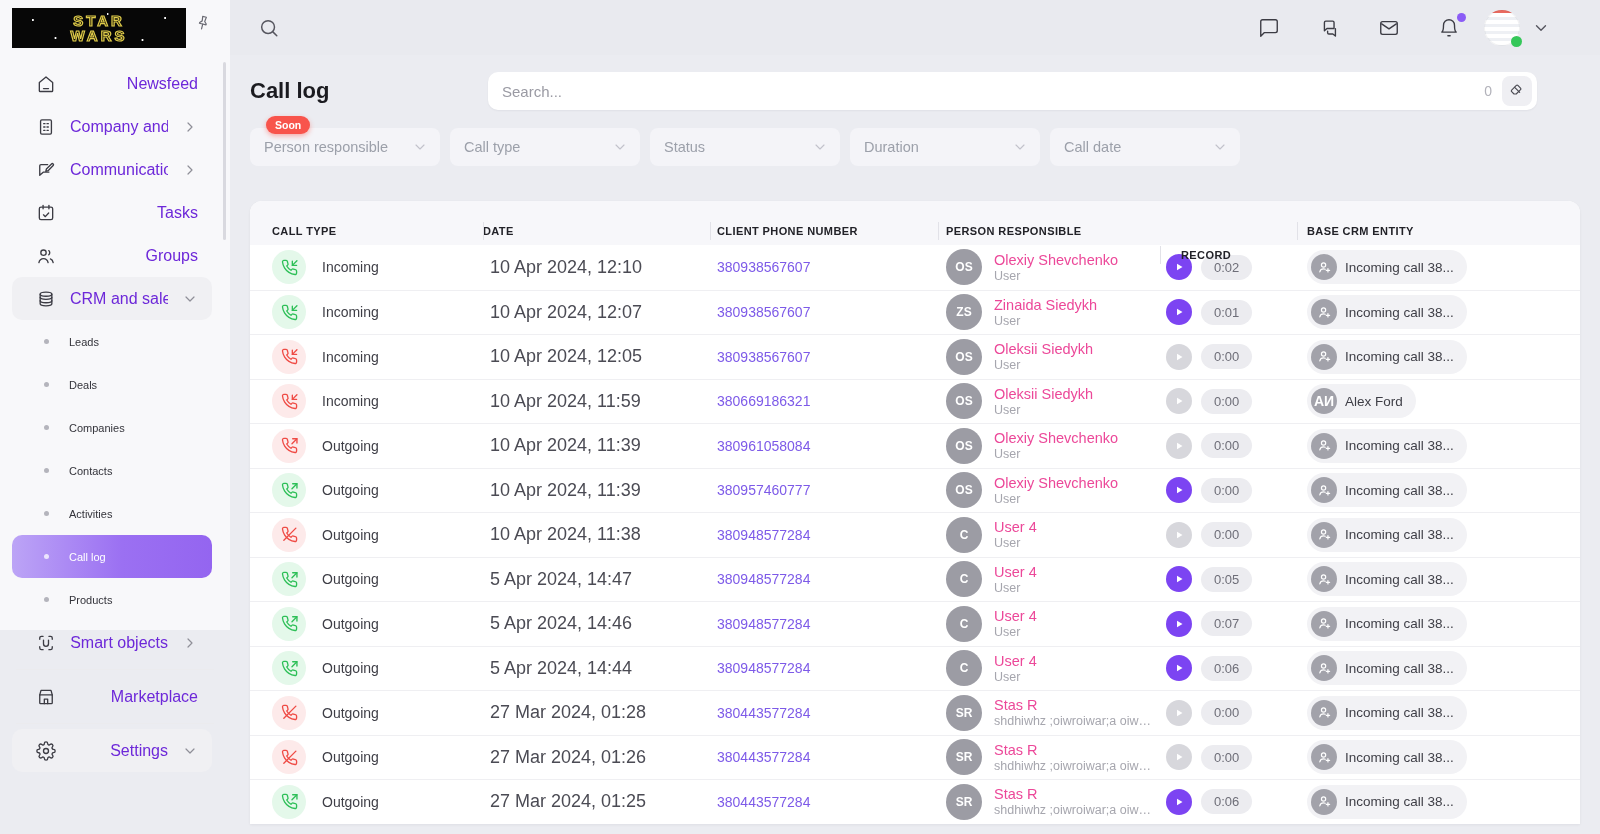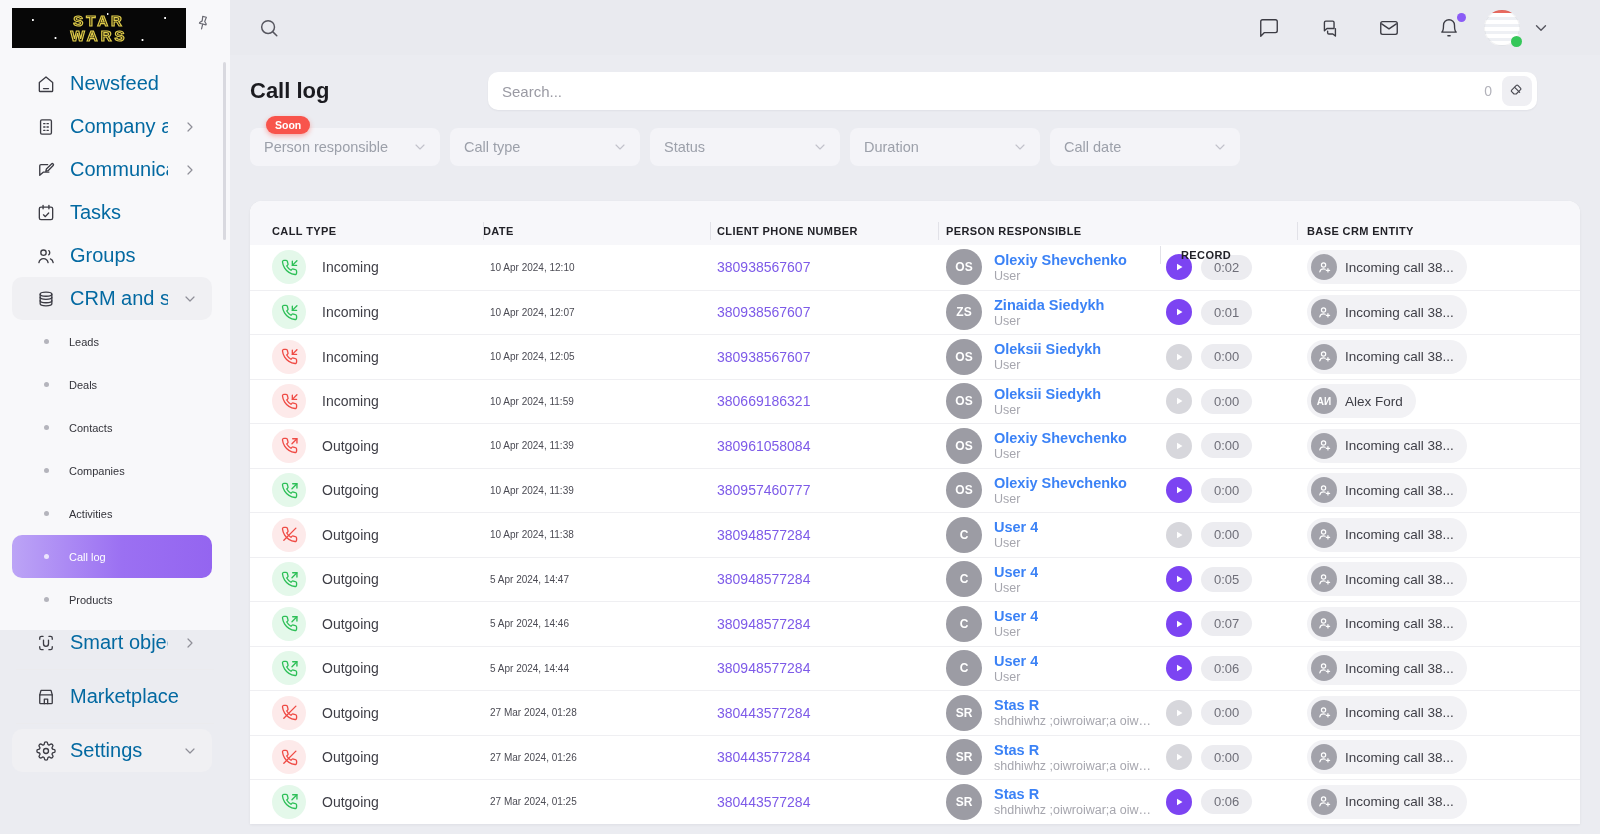--- a/index.html
+++ b/index.html
@@ -29,21 +29,21 @@
   .logo span {
     font-weight:900; font-size:15px; letter-spacing:3px; color:#151004;
     -webkit-text-stroke:1.2px #decb4a; transform:scaleY(.92);
   }
   .pin-btn { margin:6px 0 0 8px; color:#6b6b74; cursor:pointer; }
   .sb-scrollbar { position:absolute; right:4px; top:62px; width:3px; height:178px;
     background:#d9d9df; border-radius:2px; }
   .nav { margin-top:14px; }
   .nav-item {
     height:43px; display:flex; align-items:center; gap:14px; padding:0 14px 0 24px;
-    font-size:20px; color:#0369a1; cursor:pointer; margin:0 18px 0 12px; border-radius:10px;
+    font-size:16px; color:#6d28d9; cursor:pointer; margin:0 18px 0 12px; border-radius:10px;text-align:right;
   }
   .nav-item .ic { width:20px; height:20px; flex:none; color:#3c3c44; display:flex; }
   .nav-item .lbl { flex:1; white-space:nowrap; overflow:hidden; }
   .nav-item .chev { color:#8f8f98; display:flex; }
   .nav-item.expanded-bg { background:#f0f0f3; }
   .nav-sub {
     height:43px; display:flex; align-items:center; gap:14px; padding:0 14px 0 32px;
     font-size:11px; color:#33333a; cursor:pointer; margin:0 18px 0 12px; border-radius:10px;
   }
   .nav-sub .dot { width:5px; height:5px; border-radius:50%; background:#b4b4bc; flex:none; margin-right:6px;}
@@ -130,49 +130,49 @@
   .td { padding-left:22px; display:flex; align-items:center; min-width:0; }
   .td.c2 { padding-left:7px; } .td.c3 { padding-left:7px; }
   .td.c4 { padding-left:8px; } .td.c5 { padding-left:6px; } .td.c6 { padding-left:10px; }
   .call-ic {
     width:34px; height:34px; border-radius:50%; display:flex; align-items:center;
     justify-content:center; flex:none; margin-right:16px;
   }
   .call-ic.green { background:#e4f8ea; color:#2dbf57; }
   .call-ic.red { background:#fdeaea; color:#ef4b45; }
   .ct-label { font-size:14px; color:#3e3e46; }
-  .date-txt { font-size:10px; color:#4b4b54; }
+  .date-txt { font-size:18px; color:#4b4b54; }
   .phone-link { font-size:14px; color:#7d5ae8; text-decoration:none; }
   .p-avatar {
     width:36px; height:36px; border-radius:50%; background:#9c9ca4; color:#fff;
     font-size:12px; font-weight:600; display:flex; align-items:center; justify-content:center;
     flex:none; margin-right:12px;
   }
   .p-meta { min-width:0; }
-  .p-name { font-size:14.5px; font-weight:700; color:#3b82f6; white-space:nowrap;
+  .p-name { font-size:14.5px; font-weight:400; color:#ec4899; white-space:nowrap;
     overflow:hidden; text-overflow:ellipsis; max-width:160px; }
   .p-role { font-size:12.5px; color:#a6a6ae; white-space:nowrap; overflow:hidden;
     text-overflow:ellipsis; max-width:160px; margin-top:1px; }
   .play-btn {
     width:26px; height:26px; border-radius:50%; border:none; flex:none; cursor:pointer;
     display:flex; align-items:center; justify-content:center; margin-right:9px;
   }
   .play-btn.active { background:#7c44f2; }
   .play-btn.idle { background:#d7d7dc; }
   .dur-pill {
     background:#ececf0; border-radius:999px; font-size:13px; color:#6e6e78;
     padding:5px 13px;
   }
   .entity-chip {
     display:flex; align-items:center; gap:8px; background:#f2f2f5; border-radius:999px;
     padding:4px 13px 4px 4px; max-width:172px; cursor:pointer;
   }
   .chip-avatar {
     width:26px; height:26px; border-radius:50%; background:#a2a2aa; color:#fff; flex:none;
-    display:flex; align-items:center; justify-content:center; font-size:10px; font-weight:600;
+    display:flex; align-items:center; justify-content:center; font-size:14px; font-weight:600;
   }
   .chip-label { font-size:13.5px; color:#3e3e46; white-space:nowrap; overflow:hidden;
     text-overflow:ellipsis; }
   svg { display:block; }
 </style>
 </head>
 <body>
 
 <aside class="sidebar">
   <div class="logo-row">
@@ -272,25 +272,25 @@
       <div class="nav-sub">
         <span class="dot"></span>
         <span class="lbl">Leads</span>
       </div>
       <div class="nav-sub">
         <span class="dot"></span>
         <span class="lbl">Deals</span>
       </div>
       <div class="nav-sub">
         <span class="dot"></span>
-        <span class="lbl">Contacts</span>
+        <span class="lbl">Companies</span>
       </div>
       <div class="nav-sub">
         <span class="dot"></span>
-        <span class="lbl">Companies</span>
+        <span class="lbl">Contacts</span>
       </div>
       <div class="nav-sub">
         <span class="dot"></span>
         <span class="lbl">Activities</span>
       </div>
       <div class="nav-sub active">
         <span class="dot"></span>
         <span class="lbl">Call log</span>
       </div>
       <div class="nav-sub">

